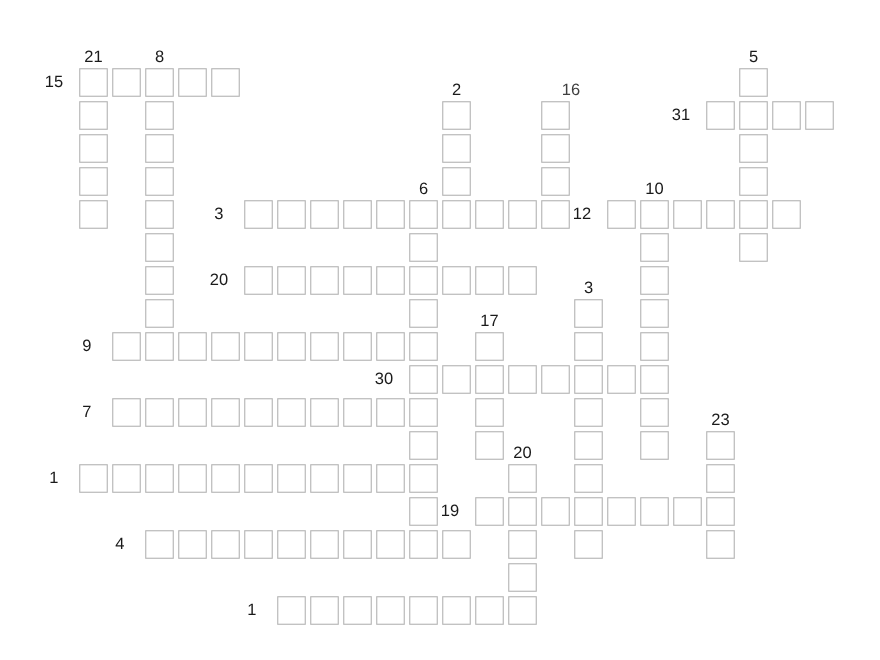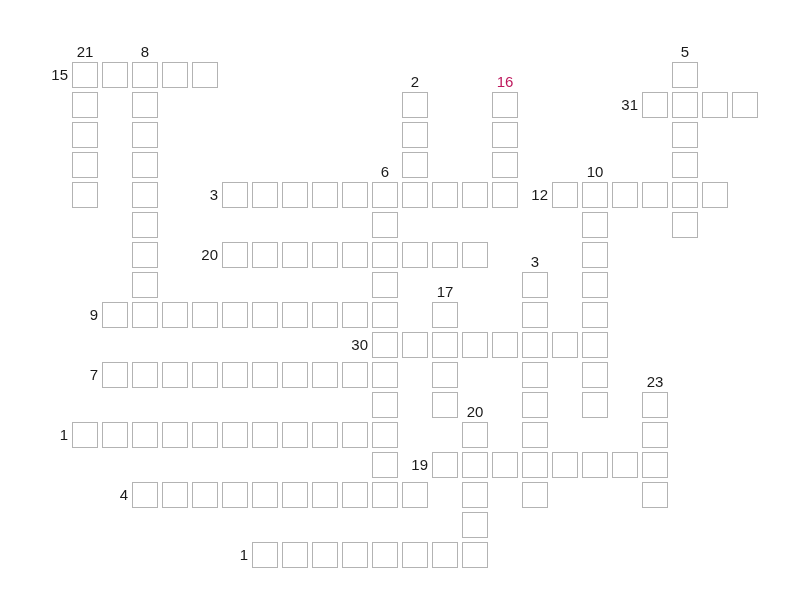--- a/index.html
+++ b/index.html
@@ -20,21 +20,21 @@
     box-sizing: border-box;
     background: #ffffff;
   }
   .clue-label {
     position: absolute;
     color: #1a1a1a;
     font-size: 15px;
     white-space: nowrap;
   }
   .clue-label.across {
-    text-align: right;
+    text-align: center;
   }
   .clue-label.down {
     text-align: center;
   }
 </style>
 </head>
 <body>
 
 <div id="stage" style="background: rgb(255, 255, 255);">
     <div class="cell" style="left: 252px; top: 542px; width: 26px; height: 26px; border: 1px solid rgb(179, 179, 179); background: rgb(255, 255, 255);"></div>
@@ -190,21 +190,21 @@
     <div class="clue-label down" style="color: rgb(26, 26, 26); left: 365px; width: 40px; top: 163px; height: 17px; line-height: 17px;">6</div>
     <div class="clue-label across" style="color: rgb(26, 26, 26); left: 60px; width: 38px; top: 362px; height: 26px; line-height: 26px;">7</div>
     <div class="clue-label down" style="color: rgb(26, 26, 26); left: 125px; width: 40px; top: 43px; height: 17px; line-height: 17px;">8</div>
     <div class="clue-label across" style="color: rgb(26, 26, 26); left: 60px; width: 38px; top: 302px; height: 26px; line-height: 26px;">9</div>
     <div class="clue-label down" style="color: rgb(26, 26, 26); left: 575px; width: 40px; top: 163px; height: 17px; line-height: 17px;">10</div>
     <div class="clue-label across" style="color: rgb(26, 26, 26); left: 180px; width: 38px; top: 242px; height: 26px; line-height: 26px;">20</div>
     <div class="clue-label across" style="color: rgb(26, 26, 26); left: 510px; width: 38px; top: 182px; height: 26px; line-height: 26px;">12</div>
     <div class="clue-label across" style="color: rgb(26, 26, 26); left: 30px; width: 38px; top: 422px; height: 26px; line-height: 26px;">1</div>
     <div class="clue-label across" style="color: rgb(26, 26, 26); left: 180px; width: 38px; top: 182px; height: 26px; line-height: 26px;">3</div>
     <div class="clue-label across" style="color: rgb(26, 26, 26); left: 30px; width: 38px; top: 62px; height: 26px; line-height: 26px;">15</div>
-    <div class="clue-label down" style="color: #be185d; left: 485px; width: 40px; top: 73px; height: 17px; line-height: 17px;">16</div>
+    <div class="clue-label down" style="color: #404040; left: 499px; width: 40px; top: 73px; height: 17px; line-height: 17px;">16</div>
     <div class="clue-label down" style="color: rgb(26, 26, 26); left: 425px; width: 40px; top: 283px; height: 17px; line-height: 17px;">17</div>
     <div class="clue-label down" style="color: rgb(26, 26, 26); left: 455px; width: 40px; top: 403px; height: 17px; line-height: 17px;">20</div>
     <div class="clue-label across" style="color: rgb(26, 26, 26); left: 390px; width: 38px; top: 452px; height: 26px; line-height: 26px;">19</div>
     <div class="clue-label across" style="color: rgb(26, 26, 26); left: 330px; width: 38px; top: 332px; height: 26px; line-height: 26px;">30</div>
     <div class="clue-label down" style="color: rgb(26, 26, 26); left: 65px; width: 40px; top: 43px; height: 17px; line-height: 17px;">21</div>
     <div class="clue-label across" style="color: rgb(26, 26, 26); left: 600px; width: 38px; top: 92px; height: 26px; line-height: 26px;">31</div>
     <div class="clue-label down" style="color: rgb(26, 26, 26); left: 635px; width: 40px; top: 373px; height: 17px; line-height: 17px;">23</div>
   </div>
 
 </body></html>

